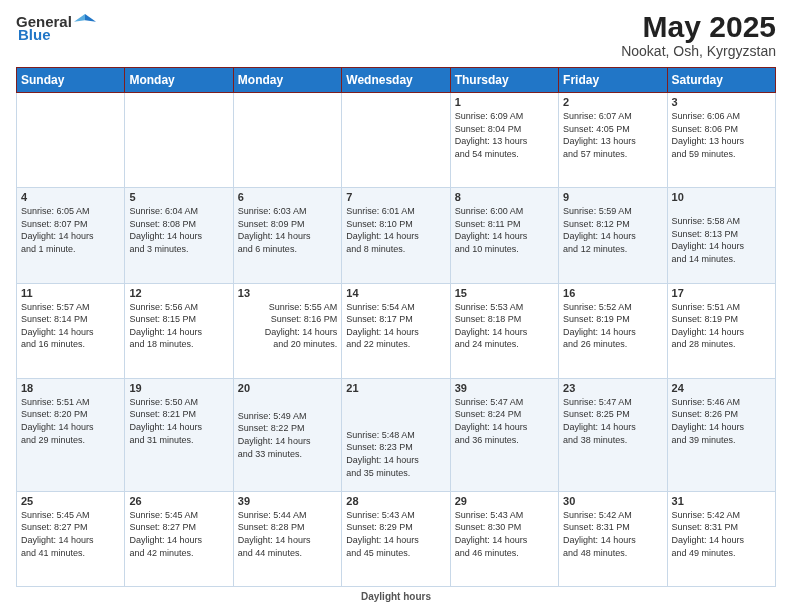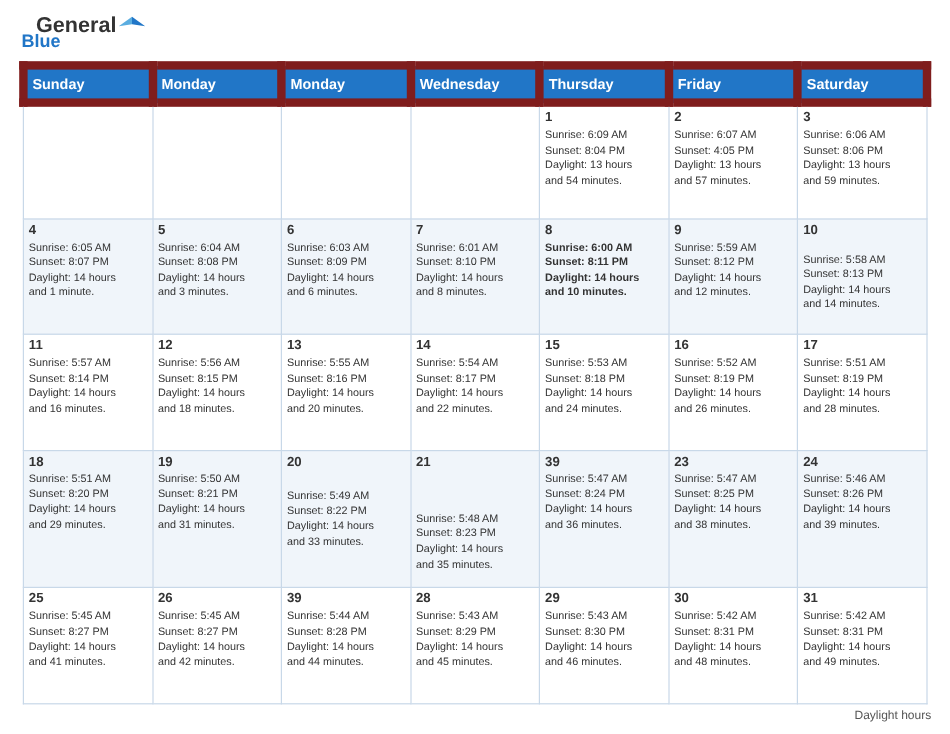--- a/index.html
+++ b/index.html
@@ -22,24 +22,23 @@
       justify-content: space-between;
       align-items: flex-start;
       margin-bottom: 8px;
     }
     .logo {
       display: flex;
       align-items: center;
       gap: 2px;
     }
     .logo-text-general {
-      font-size: 18px;
+      font-size: 15px;
       font-weight: bold;
       color: #333;
-      margin-left: 14px;
     }
     .logo-text-blue {
       font-size: 15px;
       font-weight: bold;
       color: #2176c7;
     }
     .logo-icon {
       width: 22px;
       height: 22px;
       margin-left: 2px;
@@ -63,21 +62,21 @@
       border-collapse: collapse;
       flex: 1;
     }
     .calendar thead tr th {
       background: #2176c7;
       color: #fff;
       font-size: 12px;
       font-weight: bold;
       padding: 5px 4px;
       text-align: left;
-      border: 7px solid #7f1d1d;
+      border: 1px solid #7f1d1d;
     }
     .calendar tbody tr td {
       border: 1px solid #c8d8e8;
       vertical-align: top;
       padding: 3px 4px;
       font-size: 9.5px;
       color: #333;
       background: #fff;
       width: calc(100% / 7);
       height: 88px;
@@ -96,41 +95,44 @@
       line-height: 1.4;
       color: #333;
     }
     .empty {
       background: #fff !important;
     }
     .footer-note {
       font-size: 10px;
       color: #555;
       margin-top: 4px;
-      text-align: right;
+      text-align: center;
+      font-weight: bold;
     }
   </style>
 </head>
 <body>
 
 <div class="page">
   <div class="header">
     <div class="logo">
       <div style="display:flex;flex-direction:column;align-items:flex-start;">
         <div style="display:flex;align-items:center;">
           <span class="logo-text-general">General</span>
           <svg class="logo-icon" viewBox="0 0 28 22" xmlns="http://www.w3.org/2000/svg">
             <polygon points="14,2 28,12 14,10" fill="#2176c7"></polygon>
             <polygon points="14,2 0,12 14,10" fill="#5aade0"></polygon>
           </svg>
         </div>
         <span class="logo-text-blue" style="margin-top:-6px;margin-left:2px;">Blue</span>
       </div>
     </div>
     <div class="title-block">
+      <h1>May 2025</h1>
+      <h2>Nookat, Osh, Kyrgyzstan</h2>
     </div>
   </div>
 
   <table class="calendar">
     <thead>
       <tr>
       <th>Sunday</th>
           <th>Monday</th>
           <th>Monday</th>
           <th>Wednesday</th>
@@ -191,21 +193,21 @@
           </td>
           <td>
             <span class="day-num">7</span>
             <div class="day-info" style="white-space: pre-line;">Sunrise: 6:01 AM
 Sunset: 8:10 PM
 Daylight: 14 hours
 and 8 minutes.</div>
           </td>
           <td>
             <span class="day-num">8</span>
-            <div class="day-info" style="white-space: pre-line; font-weight: bold;">Sunrise: 6:00 AM
+            <div class="day-info" style="white-space: pre-line;">Sunrise: 6:00 AM
 Sunset: 8:11 PM
 Daylight: 14 hours
 and 10 minutes.</div>
           </td>
           <td>
             <span class="day-num">9</span>
             <div class="day-info" style="white-space: pre-line;">Sunrise: 5:59 AM
 Sunset: 8:12 PM
 Daylight: 14 hours
 and 12 minutes.</div>
@@ -228,21 +230,21 @@
           </td>
           <td>
             <span class="day-num">12</span>
             <div class="day-info" style="white-space: pre-line;">Sunrise: 5:56 AM
 Sunset: 8:15 PM
 Daylight: 14 hours
 and 18 minutes.</div>
           </td>
           <td>
             <span class="day-num">13</span>
-            <div class="day-info" style="white-space: pre-line;">Sunrise: 5:55 AM
+            <div class="day-info" style="white-space: pre-line; text-align: right;">Sunrise: 5:55 AM
 Sunset: 8:16 PM
 Daylight: 14 hours
 and 20 minutes.</div>
           </td>
           <td>
             <span class="day-num">14</span>
             <div class="day-info" style="white-space: pre-line;">Sunrise: 5:54 AM
 Sunset: 8:17 PM
 Daylight: 14 hours
 and 22 minutes.</div>

